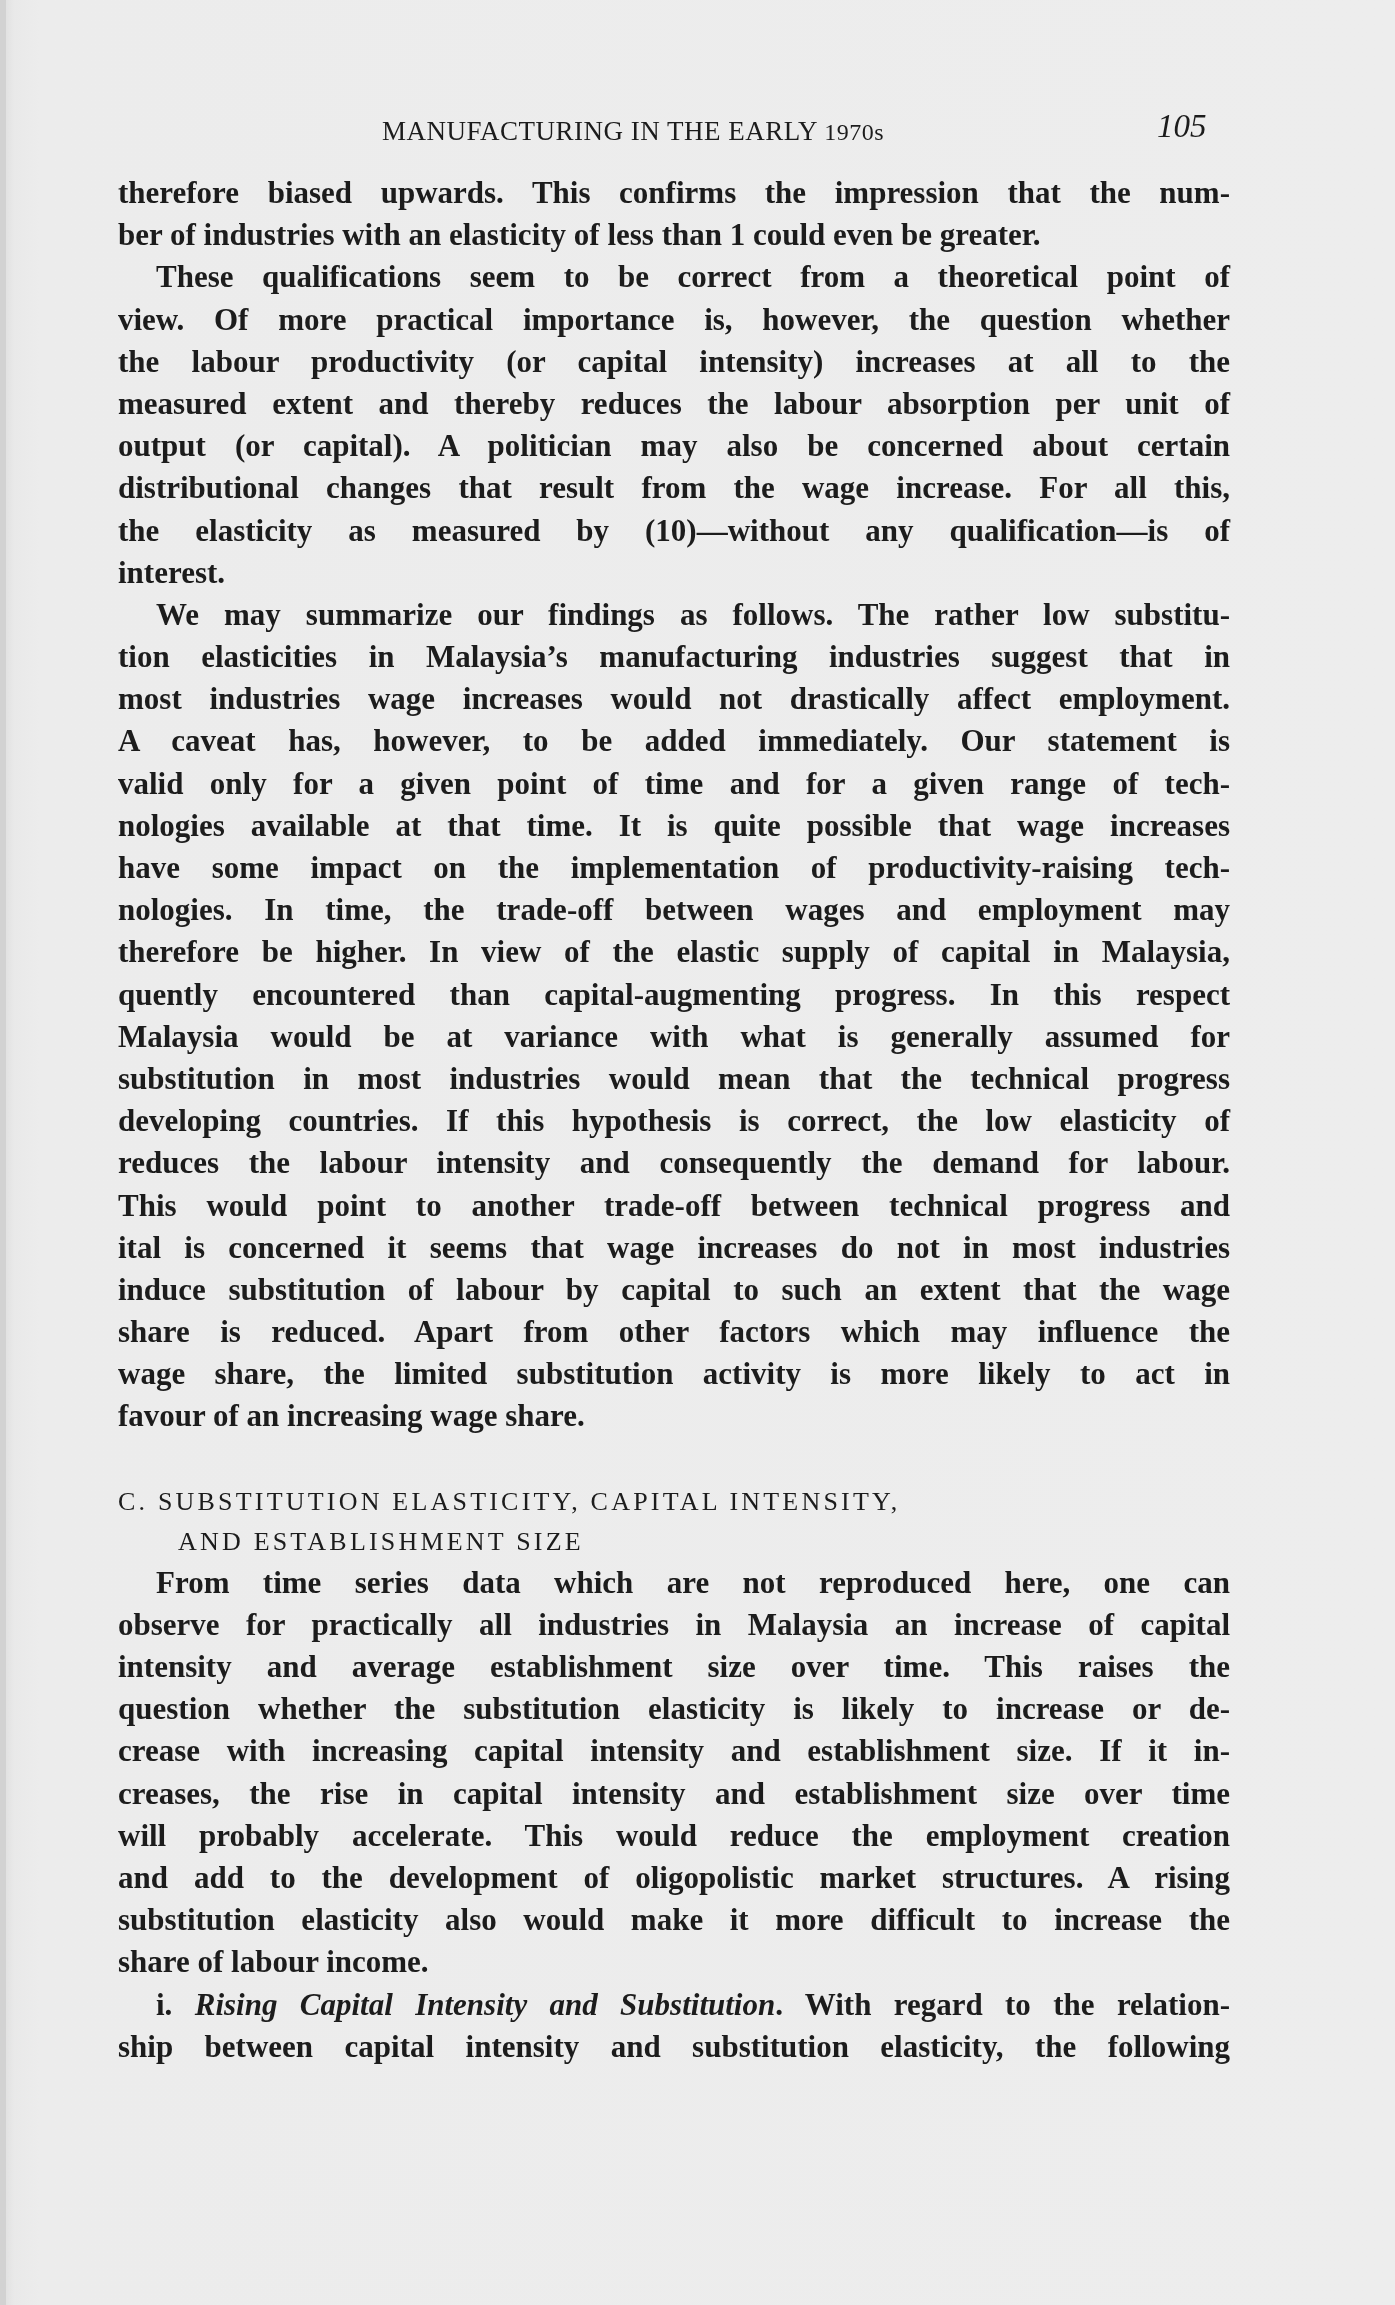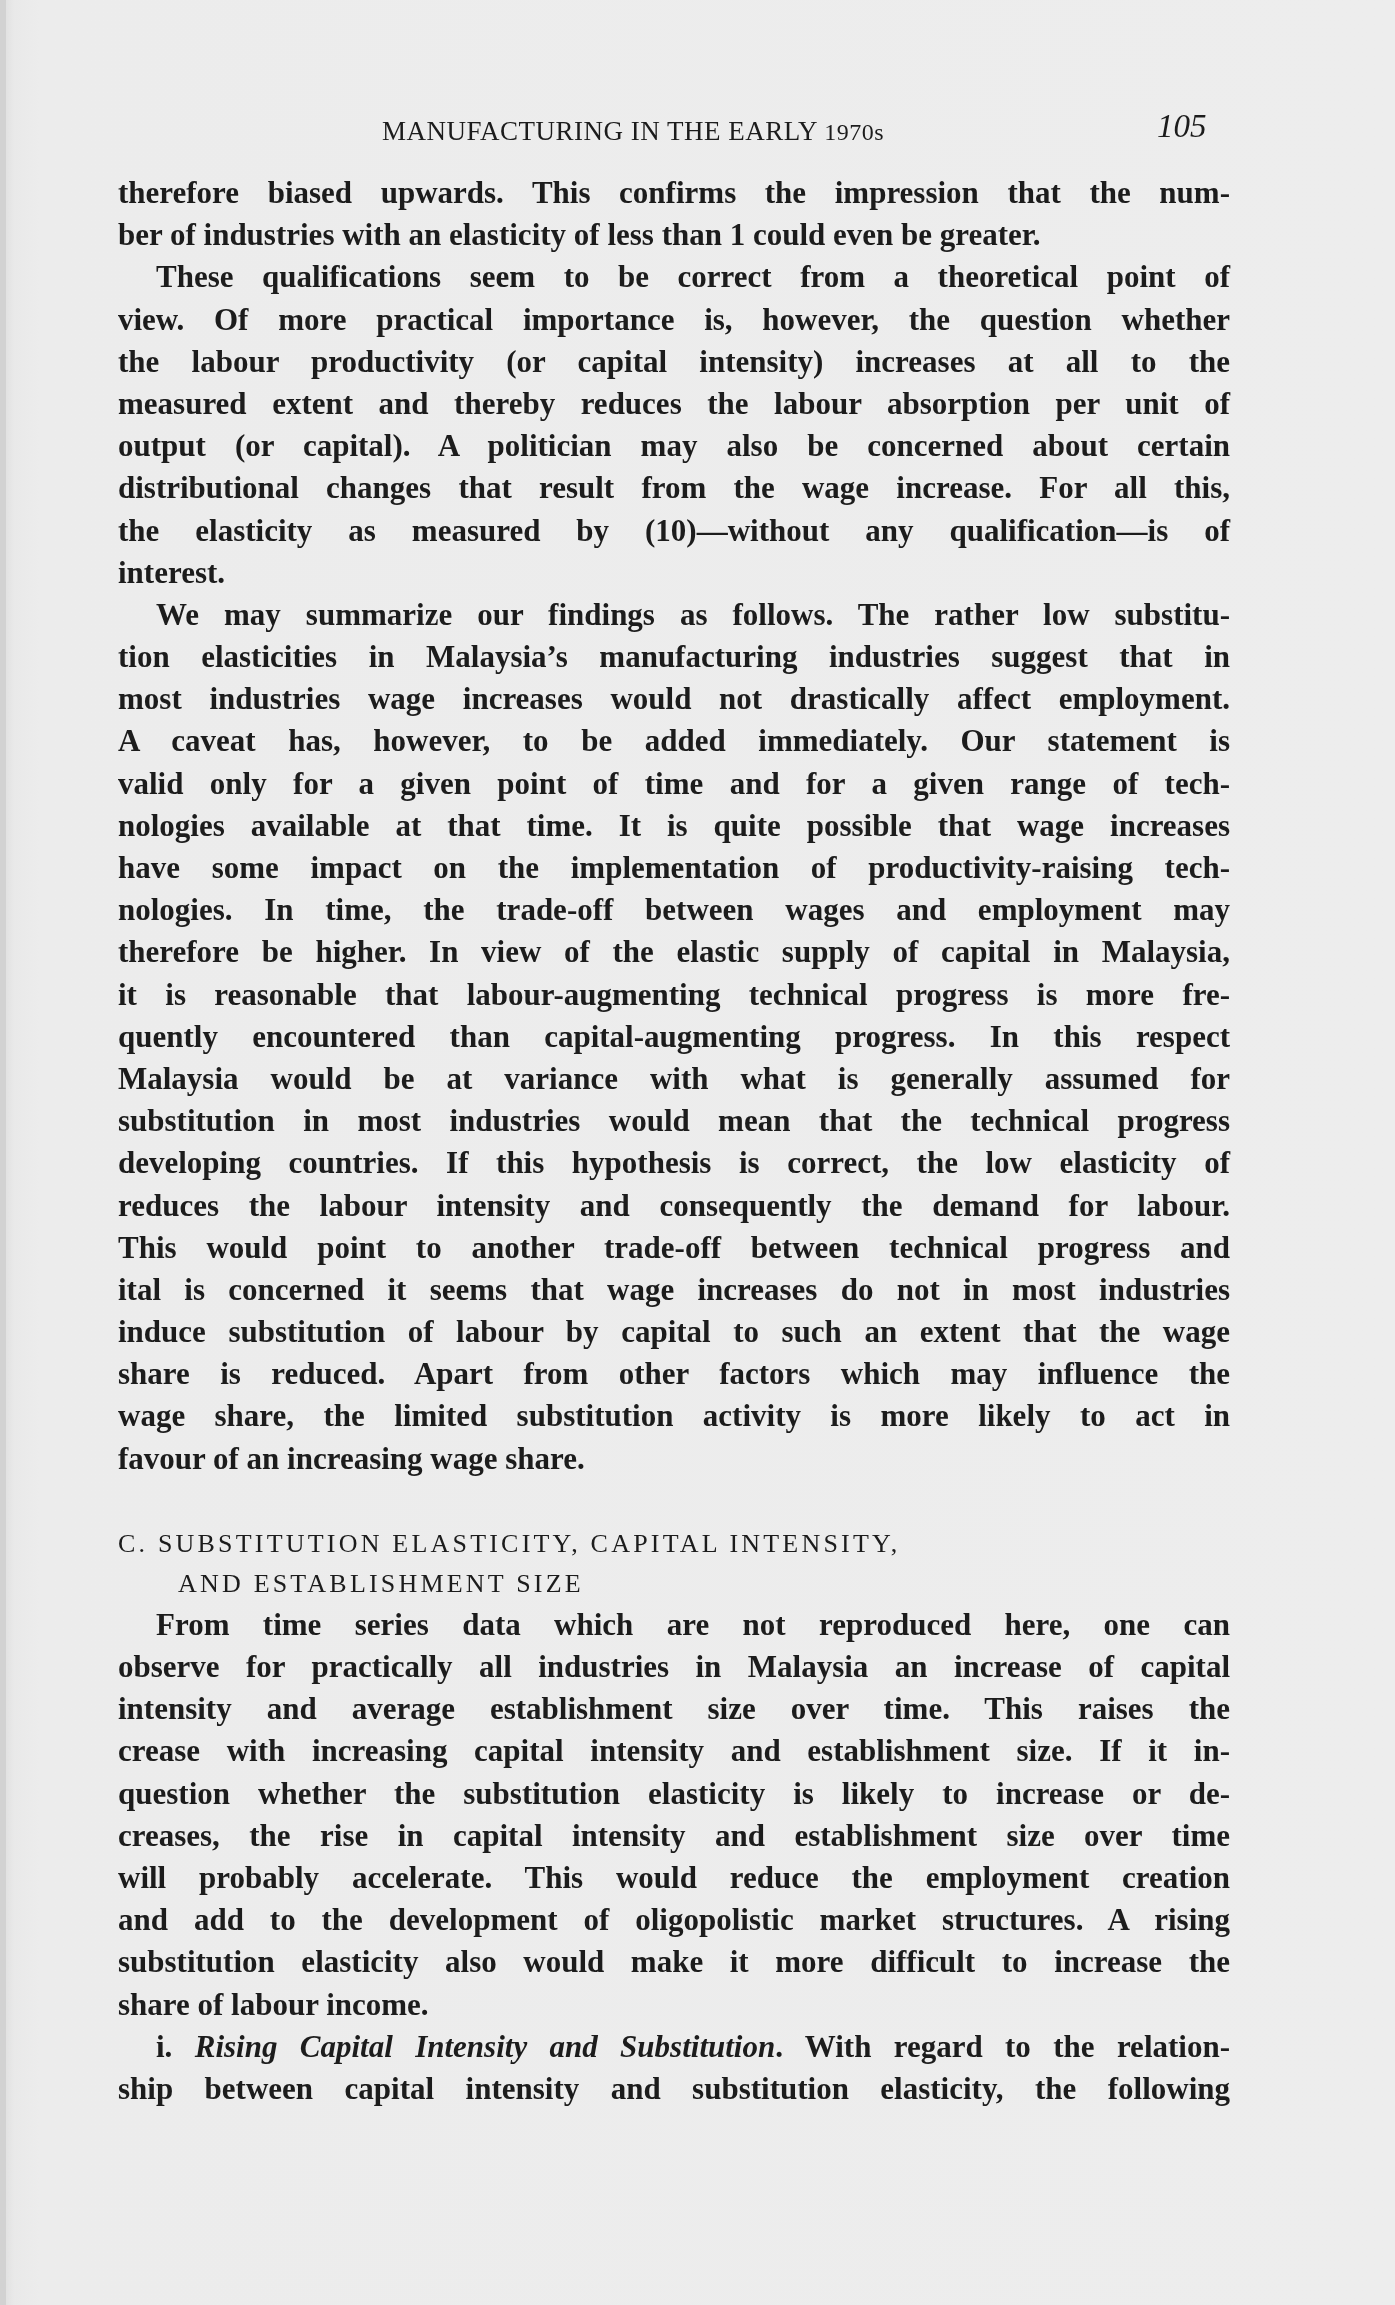--- a/index.html
+++ b/index.html
@@ -125,21 +125,20 @@
     <div>
       <div class="line indent">We may summarize our findings as follows. The rather low substitu-</div>
       <div class="line">tion elasticities in Malaysia’s manufacturing industries suggest that in</div>
       <div class="line">most industries wage increases would not drastically affect employment.</div>
       <div class="line">A caveat has, however, to be added immediately. Our statement is</div>
       <div class="line">valid only for a given point of time and for a given range of tech-</div>
       <div class="line">nologies available at that time. It is quite possible that wage increases</div>
       <div class="line">have some impact on the implementation of productivity-raising tech-</div>
       <div class="line">nologies. In time, the trade-off between wages and employment may</div>
       <div class="line">therefore be higher. In view of the elastic supply of capital in Malaysia,</div>
-      <div class="line">it is reasonable that labour-augmenting technical progress is more fre-</div>
       <div class="line">quently encountered than capital-augmenting progress. In this respect</div>
       <div class="line">Malaysia would be at variance with what is generally assumed for</div>
       <div class="line">substitution in most industries would mean that the technical progress</div>
       <div class="line">developing countries. If this hypothesis is correct, the low elasticity of</div>
       <div class="line">reduces the labour intensity and consequently the demand for labour.</div>
       <div class="line">This would point to another trade-off between technical progress and</div>
       <div class="line">ital is concerned it seems that wage increases do not in most industries</div>
       <div class="line">induce substitution of labour by capital to such an extent that the wage</div>
       <div class="line">share is reduced. Apart from other factors which may influence the</div>
       <div class="line">wage share, the limited substitution activity is more likely to act in</div>
@@ -150,22 +149,22 @@
 
     <div>
       <div class="heading-line">C. SUBSTITUTION ELASTICITY, CAPITAL INTENSITY,</div>
       <div class="heading-line second">AND ESTABLISHMENT SIZE</div>
     </div>
 
     <div>
       <div class="line indent">From time series data which are not reproduced here, one can</div>
       <div class="line">observe for practically all industries in Malaysia an increase of capital</div>
       <div class="line">intensity and average establishment size over time. This raises the</div>
+      <div class="line">question whether the substitution elasticity is likely to increase or de-</div>
       <div class="line">crease with increasing capital intensity and establishment size. If it in-</div>
-      <div class="line">question whether the substitution elasticity is likely to increase or de-</div>
       <div class="line">creases, the rise in capital intensity and establishment size over time</div>
       <div class="line">will probably accelerate. This would reduce the employment creation</div>
       <div class="line">and add to the development of oligopolistic market structures. A rising</div>
       <div class="line">substitution elasticity also would make it more difficult to increase the</div>
       <div class="line last">share of labour income.</div>
     </div>
 
     <div>
       <div class="line indent"><span>i. </span><span class="ital">Rising Capital Intensity and Substitution</span><span>. With regard to the relation-</span></div>
       <div class="line">ship between capital intensity and substitution elasticity, the following</div>

